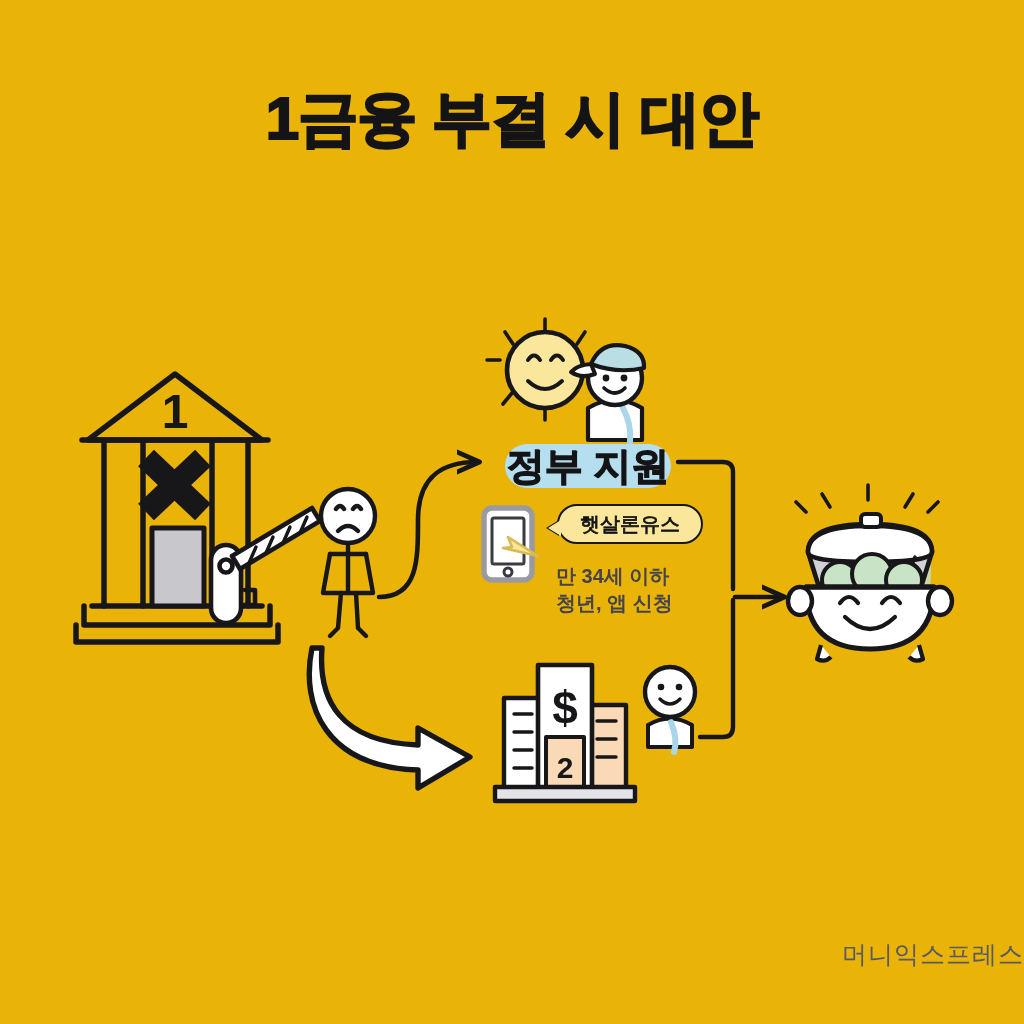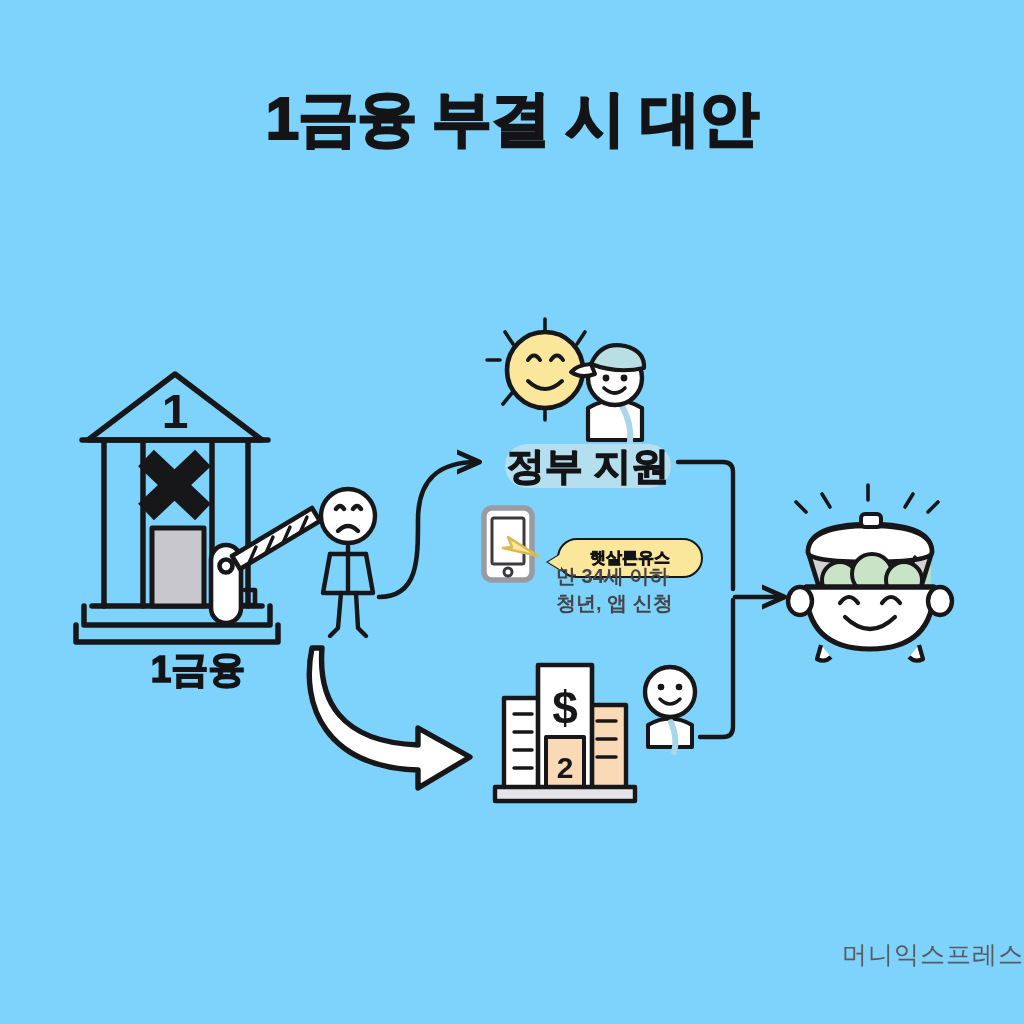--- a/index.html
+++ b/index.html
@@ -5,21 +5,21 @@
   * { box-sizing: border-box; margin: 0; padding: 0; }
   html, body {
     width: 1024px; height: 1024px;
     background: #f1f1f3;
     font-family: "Liberation Sans", sans-serif;
     overflow: hidden;
   }
   #canvas {
     position: relative;
     width: 1024px; height: 1024px;
-    background: #7dd3fc;
+    background: #eab308;
     padding-left: 44px;
   }
   
   .title-block {
     position: absolute;
     top: 84px; left: 0; width: 1024px;
     text-align: center;
   }
   .title-line {
     font-family: "Liberation Sans", sans-serif;
@@ -83,24 +83,23 @@
     -webkit-text-stroke: 1.5px #141417;
   }
   .bubble-yellow {
     position: absolute;
     top: 504px; left: 557px;
     width: 146px; height: 40px;
     border-radius: 20px;
     background: #fbe79b;
     border: 2.6px solid #17171a;
     display: flex; align-items: center; justify-content: center;
-    font-weight: 700; font-size: 16px; color: #141417;
+    font-weight: 400; font-size: 20px; color: #141417;
     -webkit-text-stroke: 0.8px #141417;
     white-space: nowrap;
-    margin-top: 34px;
   }
   .bubble-yellow::after {
     content: "";
     position: absolute;
     left: -11px; top: 14px;
     width: 0; height: 0;
     border-top: 8px solid transparent;
     border-bottom: 8px solid transparent;
     border-right: 13px solid #fbe79b;
     filter: drop-shadow(-2px 0 0 #17171a);
@@ -339,21 +338,20 @@
         <path d="M840 603 q9 -12 18 0"></path>
         <path d="M882 603 q9 -12 18 0"></path>
         <path d="M845 617 q25 24 50 0"></path>
       </g>
 
       <path d="M821 645 l-4 14 q8 4 14 -2" fill="#ffffff" stroke="#17171a" stroke-width="4.2" stroke-linejoin="round"></path>
       <path d="M919 645 l4 14 q-8 4 -14 -2" fill="#ffffff" stroke="#17171a" stroke-width="4.2" stroke-linejoin="round"></path>
     </g>
   </svg>
 
-  <div class="lbl lbl-bank1">1금융</div>
 
   <div class="pill pill-gov">정부 지원</div>
 
   <div class="bubble-yellow">햇살론유스</div>
 
   <div class="caption">
     <div>만 34세 이하</div>
     <div>청년, 앱 신청</div>
   </div>
 

